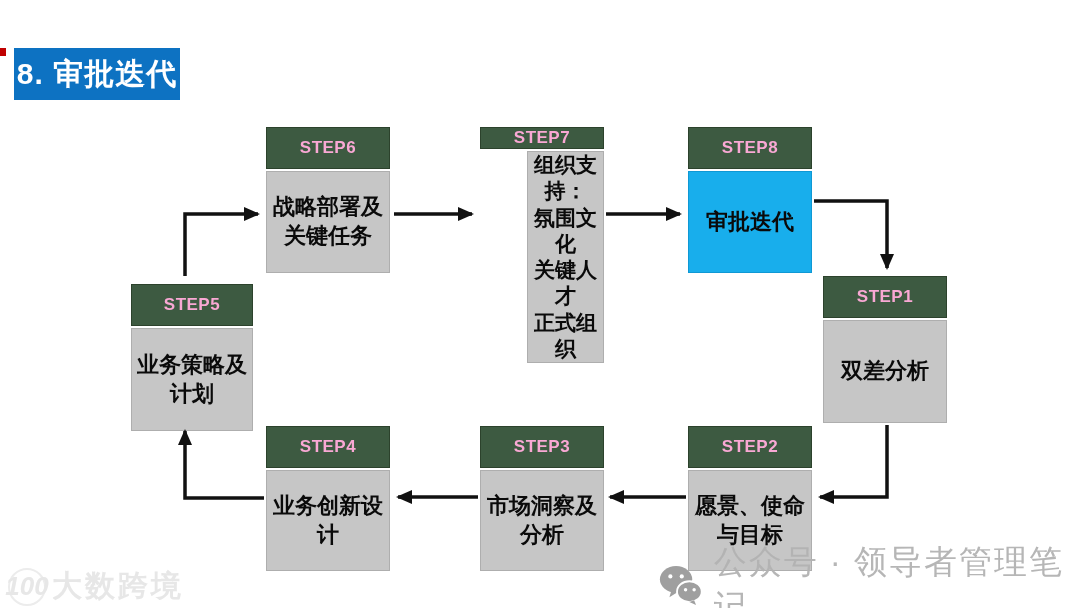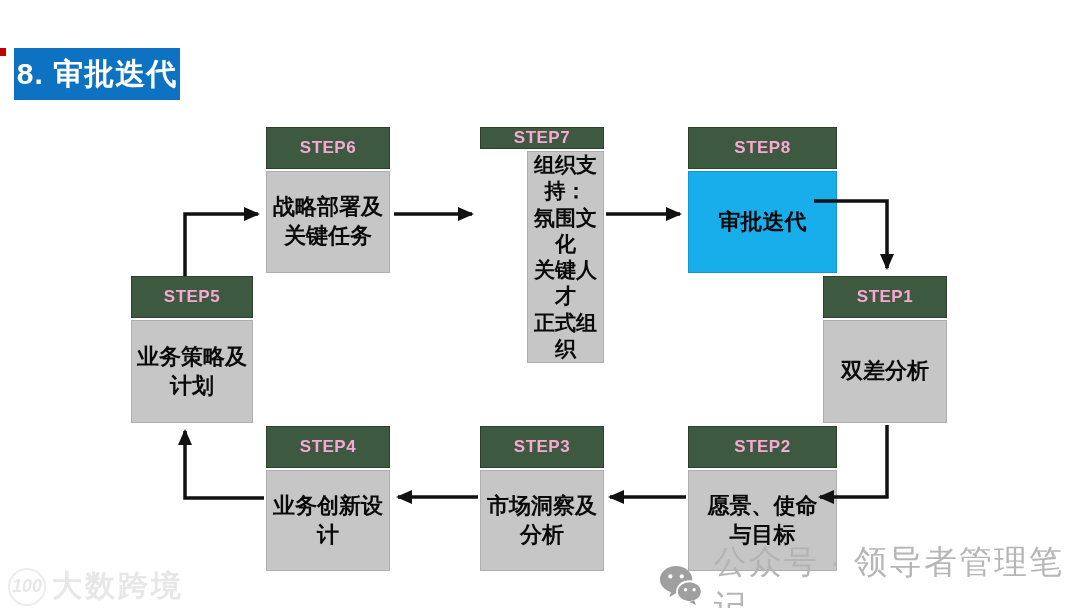--- a/index.html
+++ b/index.html
@@ -23,42 +23,42 @@
   .step-body{
     flex:1;margin-top:2px;background:#c6c6c6;border:1px solid #aeaeae;
     color:#0a0a0a;font-weight:bold;font-size:22px;line-height:1.3;
     display:flex;align-items:center;justify-content:center;text-align:center;
     white-space:pre-line;
   }
   .step-body.small{font-size:21px;line-height:1.25;margin-left:47px;}
   .step-body.highlight{background:#18aeec;border-color:#0f98d4;}
 
   
-  .col5{left:131px;width:122px;}
+  .col5{left:131px;width:122px;margin-top:8px;}
   .col6{left:266px;width:124px;}
   .col7{left:480px;width:124px;}
-  .col8{left:688px;width:149px;justify-content:flex-end;}
+  .col8{left:688px;width:124px;justify-content:flex-end;}
   .col1{left:823px;width:124px;}
   
   .row-top{top:127px;height:146px;}
   .row-mid{top:276px;height:147px;}
   .row-bot{top:426px;height:145px;}
 
   .arrow-layer{position:absolute;left:0;top:0;width:1080px;height:608px;pointer-events:none;}
 
   .wechat-mark{
     position:absolute;left:658px;top:540px;display:flex;align-items:center;gap:10px;
     color:#b3b3b3;font-size:33px;letter-spacing:2px;z-index:5;opacity:0.95;
   }
   .logo-mark{
     position:absolute;left:8px;top:566px;display:flex;align-items:center;gap:6px;
     color:#e7e7e7;font-weight:bold;font-size:30px;letter-spacing:3px;
   }
   .logo-100{
-    font-size:18px;font-weight:bold;color:#e7e7e7;border:2px solid #ececec;
+    font-size:26px;font-weight:bold;color:#e7e7e7;border:2px solid #ececec;
     border-radius:50%;width:34px;height:34px;display:flex;align-items:center;
     justify-content:center;font-style:italic;letter-spacing:0;
   }
 </style>
 </head>
 <body>
 
 <div class="canvas">
 
   <div class="red-mark"></div>

